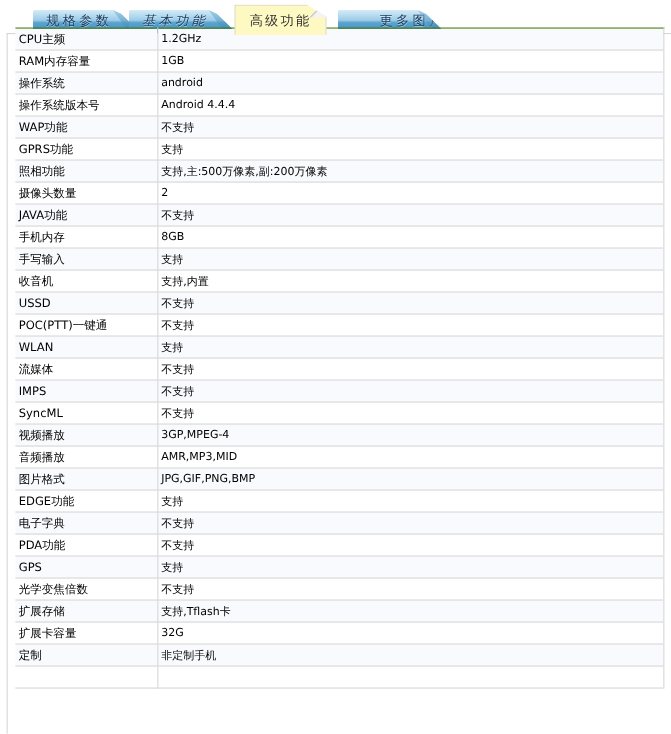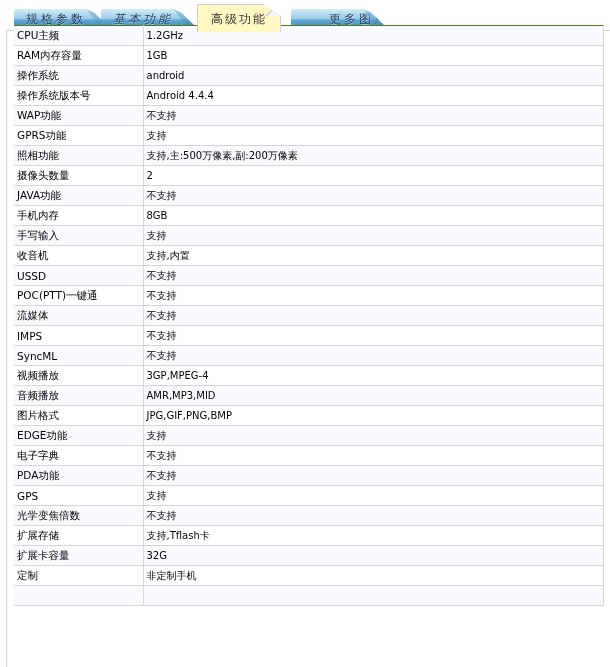--- a/index.html
+++ b/index.html
@@ -11,20 +11,21 @@
   .tabs {
     position: absolute; left: 0; top: 0; width: 610px; height: 31px;
   }
   .tab {
     position: absolute; top: 9px; height: 21px; width: 98px;
     box-sizing: border-box;
     font-size: 12px; letter-spacing: 3px;
     line-height: 21px; padding-left: 12px;
     color: #1d3e63;
     cursor: pointer;
+    margin-left: 16px;
   }
   .tab.inactive {
     background: linear-gradient(to bottom, #d4ecf7 0%, #9ccbe6 45%, #5aa4d1 55%, #3d8bbd 100%);
     clip-path: polygon(0 0, 74% 0, 82% 18%, 100% 100%, 0 100%);
     border-top-left-radius: 2px;
     text-shadow: 0 1px 0 rgba(255,255,255,0.5);
   }
   .tab.inactive::after {
     content: ""; position: absolute; right: 0; top: 0; width: 26%; height: 100%;
     background: linear-gradient(to bottom, #7fb9dc, #2f79a8);
@@ -132,20 +133,24 @@
       </tr>
       <tr>
         <td class="k">USSD</td>
         <td class="v">不支持</td>
       </tr>
       <tr>
         <td class="k">POC(PTT)一键通</td>
         <td class="v">不支持</td>
       </tr>
       <tr>
+        <td class="k">WLAN</td>
+        <td class="v">支持</td>
+      </tr>
+      <tr>
         <td class="k">流媒体</td>
         <td class="v">不支持</td>
       </tr>
       <tr>
         <td class="k">IMPS</td>
         <td class="v">不支持</td>
       </tr>
       <tr>
         <td class="k">SyncML</td>
         <td class="v">不支持</td>

